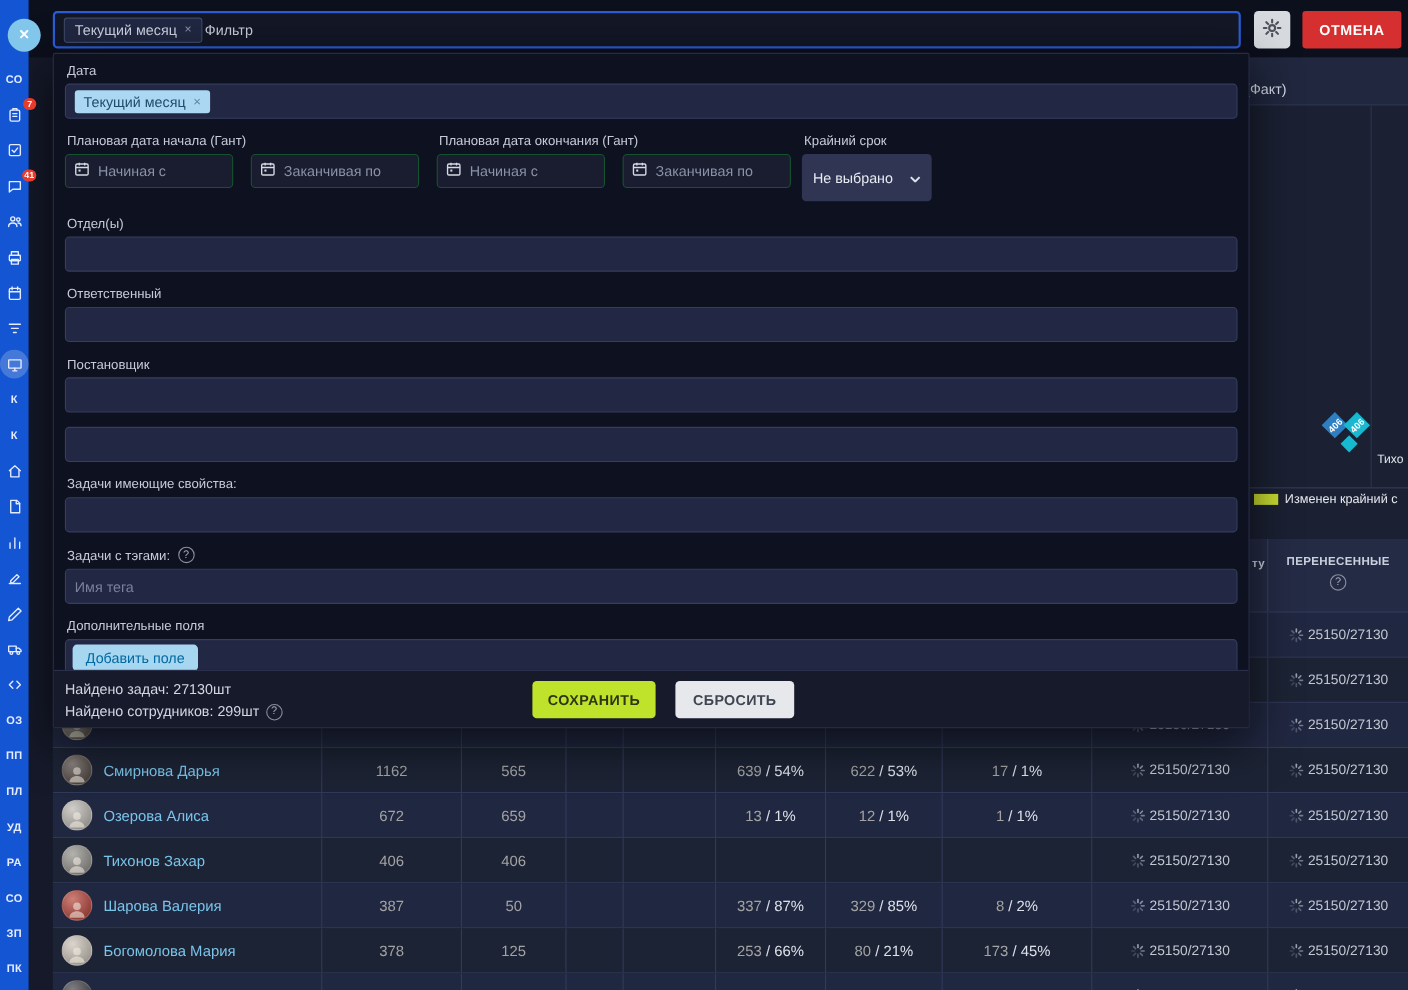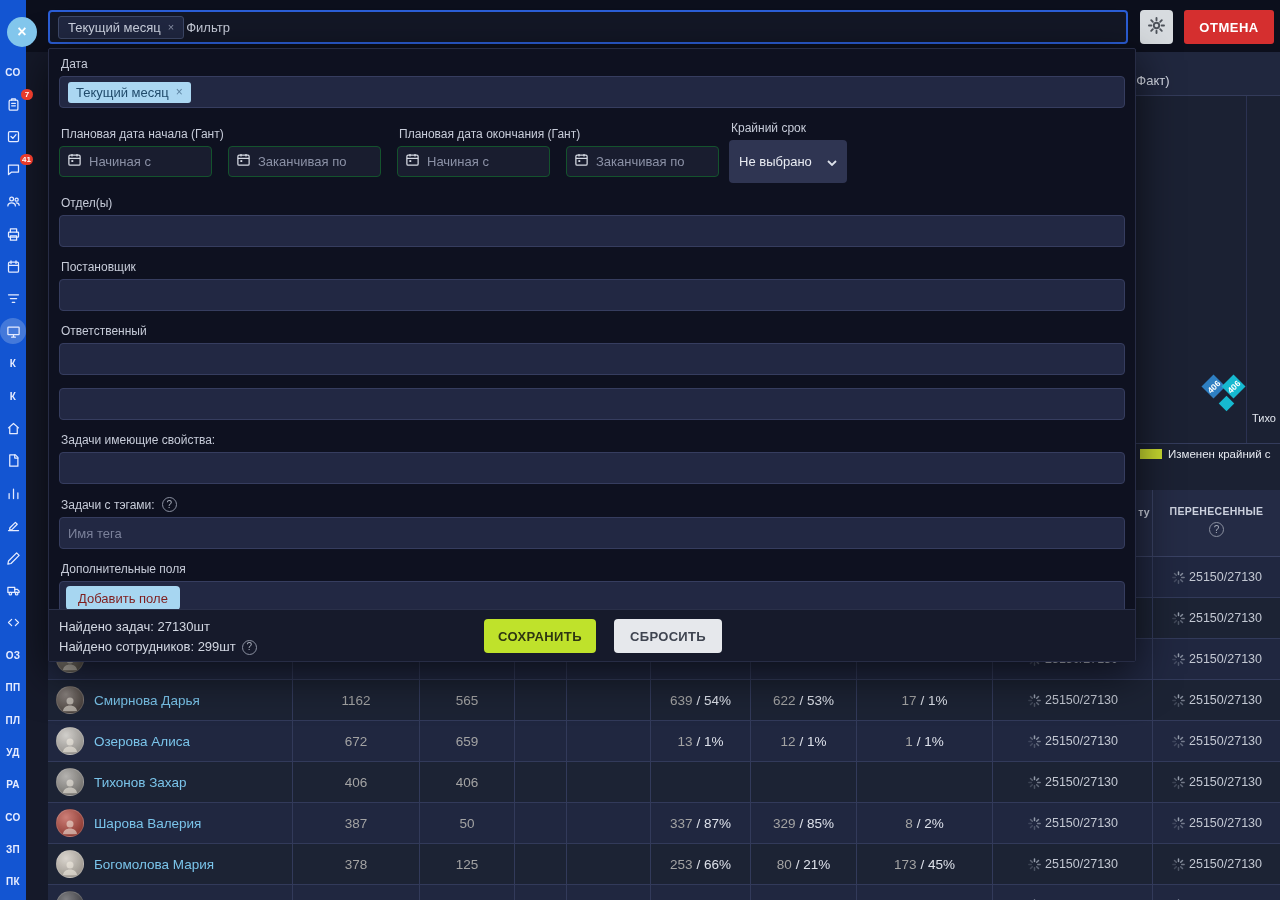--- a/index.html
+++ b/index.html
@@ -90,36 +90,36 @@
     z-index:20;padding:8px 10px 0}
   .fld{margin-bottom:13px}
   .fld-label{font-size:12px;color:#c6cbd8;margin:0 0 5px 2px;display:flex;align-items:center;gap:7px}
   .big-input,.big-box{width:100%;height:32px;background:#222843;border:1px solid #363d5f;
     border-radius:4px;color:#dfe3ec;font-size:13px;padding:0 8px;outline:none;
     font-family:"Liberation Sans",sans-serif}
   .big-box{display:flex;align-items:center}
   .pchip{display:inline-flex;align-items:center;gap:7px;background:#abd7f2;border-radius:3px;
     padding:3px 8px;color:#214b6b;font-size:13px}
   .pchip .x{color:#5c82a0;font-size:12px;cursor:pointer}
-  .dates-row{display:flex;align-items:center}
+  .dates-row{display:flex;align-items:flex-start}
   .dgroup{margin-right:16px}
   .dgroup.last{margin-right:0;margin-left:-6px}
   .drow{display:flex;gap:16px}
   .date-input{width:153px;height:31px;background:#191d2f;border:1px solid #14532d;border-radius:4px;
     display:flex;align-items:center;padding:0 7px;gap:7px}
   .date-input input{background:transparent;border:none;outline:none;color:#8b91a6;font-size:13px;
     width:110px;font-family:"Liberation Sans",sans-serif}
   .date-input input::placeholder{color:#8b91a6}
   .dropdown{width:118px;height:43px;background:#2f3552;border-radius:4px;display:flex;
     align-items:center;justify-content:space-between;padding:0 10px;color:#e8ebf2;font-size:13px;cursor:pointer}
   .tag-input::placeholder{color:#7b819a}
   .addfield-box{width:100%;height:34px;background:#222843;border:1px solid #363d5f;border-radius:4px;
     display:flex;align-items:center;padding:0 6px}
   .addfield-btn{background:#a7d6f1;border:none;border-radius:4px;height:24px;padding:0 12px;
-    color:#7f1d1d;font-size:13px;cursor:pointer;font-family:"Liberation Sans",sans-serif}
+    color:#0369a1;font-size:13px;cursor:pointer;font-family:"Liberation Sans",sans-serif}
   .panel-footer{position:absolute;left:0;right:0;bottom:0;height:52px;background:#161a2b;
     border-top:1px solid #2a3049}
   .found{position:absolute;left:10px;top:7px;font-size:13px;color:#d2d7e2;line-height:1.55}
   .found-line{display:flex;align-items:center;gap:6px}
   .save-btn{position:absolute;left:435px;top:9px;width:112px;height:34px;background:#bfe22b;
     border:none;border-radius:4px;color:#2e3612;font-size:13px;font-weight:600;letter-spacing:.4px;cursor:pointer}
   .reset-btn{position:absolute;left:565px;top:9px;width:108px;height:34px;background:#e6e8ec;
     border:none;border-radius:4px;color:#3f4450;font-size:13px;font-weight:600;letter-spacing:.3px;cursor:pointer}
 </style>
 </head>
@@ -846,25 +846,25 @@
           </span>
         </div>
       </div>
     </div>
 
     <div class="fld">
       <div class="fld-label">Отдел(ы)</div>
       <input class="big-input" style="">
     </div>
     <div class="fld">
+      <div class="fld-label">Ответственный</div>
+      <input class="big-input" style="">
+    </div>
+    <div class="fld">
       <div class="fld-label">Постановщик</div>
-      <input class="big-input" style="">
-    </div>
-    <div class="fld">
-      <div class="fld-label">Ответственный</div>
       <input class="big-input" style="">
     </div>
     <div class="fld">
       <input class="big-input" style="">
     </div>
     <div class="fld">
       <div class="fld-label">Задачи имеющие свойства:</div>
       <input class="big-input" style="">
     </div>
     <div class="fld">

